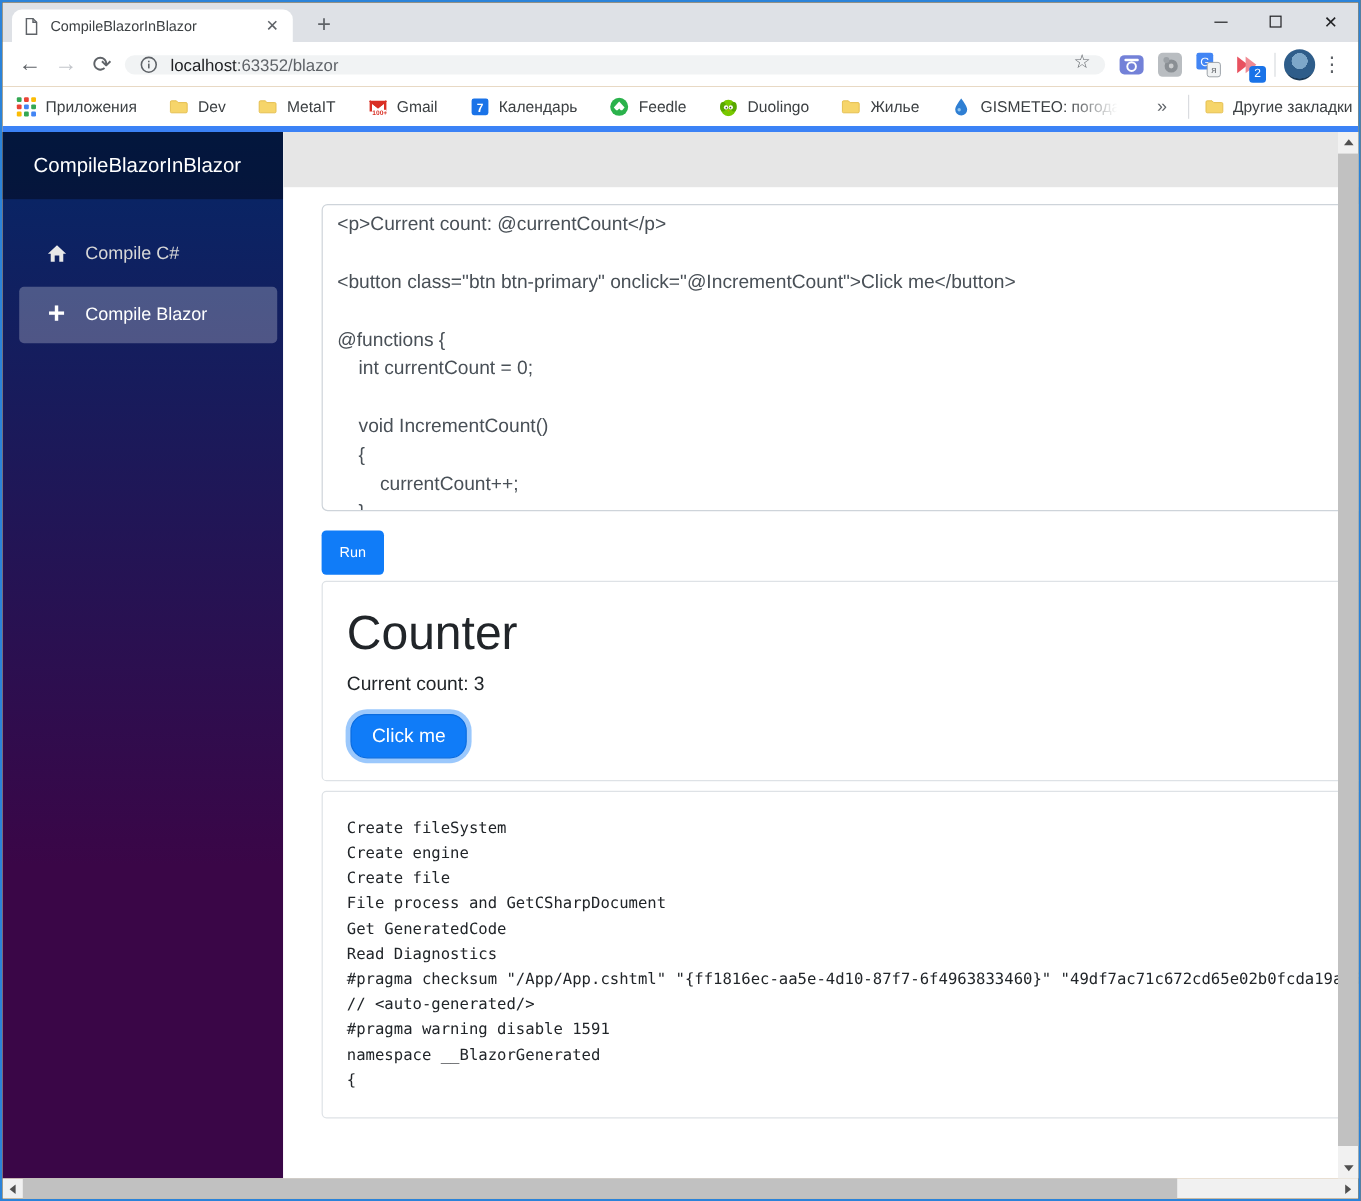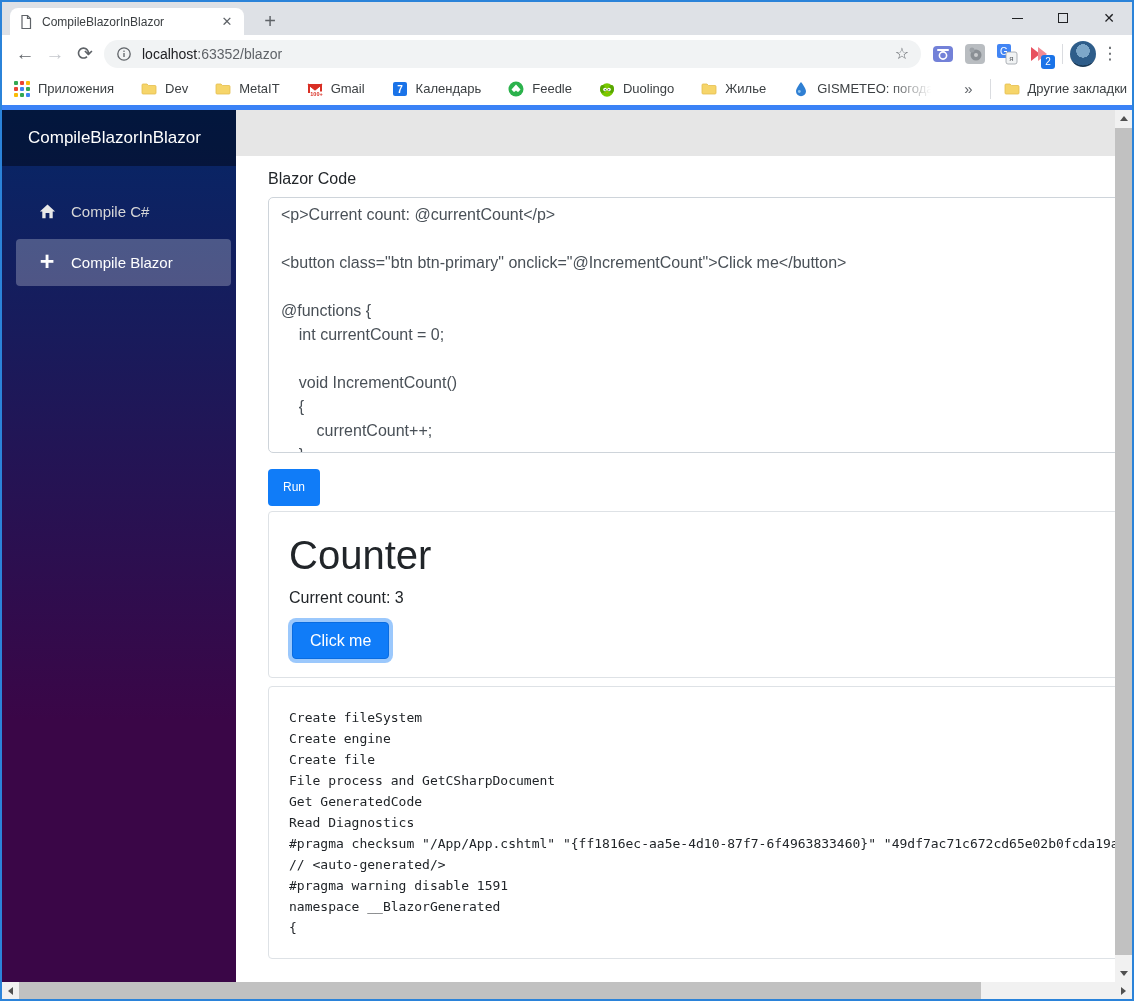--- a/index.html
+++ b/index.html
@@ -24,22 +24,22 @@
   .win-btn { width:46px; height:32px; display:flex; align-items:center; justify-content:center; }
   .glyph-min { width:11px; height:0; border-top:1px solid #202124; display:block; }
   .glyph-max { width:10px; height:10px; border:1px solid #202124; display:block; }
   .glyph-close { font-size:14px; color:#202124; line-height:1; }
 
   
   .toolbar { height:37px; flex:none; background:#ffffff; display:flex; align-items:center; padding:0 8px; }
   .tool-icon { width:30px; height:30px; display:flex; align-items:center; justify-content:center;
                color:#5f6368; font-size:19px; flex:none; }
   .tool-icon.disabled { color:#c4c7cc; }
-  .omnibox { flex:1; height:28px; background:#f1f3f4; border-radius:14px; display:flex;
-             align-items:center; padding:0 12px; margin:0 6px 0 4px; min-width:0; }
+  .omnibox { flex:1; height:16px; background:#f1f3f4; border-radius:14px; display:flex;
+             align-items:flex-end; padding:0 12px; margin:0 6px 0 4px; min-width:0; }
   .info-icon { width:16px; height:16px; flex:none; }
   .url { font-size:14px; margin-left:10px; white-space:nowrap; overflow:hidden; }
   .url .host { color:#202124; }
   .url .rest { color:#5f6368; }
   .star-icon { margin-left:auto; color:#5f6368; font-size:16px; flex:none; }
   .ext-area { display:flex; align-items:center; flex:none; }
   .ext { width:22px; height:22px; margin:0 5px; position:relative; flex:none; }
   .ext svg { display:block; }
   .ext-badge { position:absolute; right:-5px; bottom:-4px; min-width:14px; height:14px;
                background:#1a73e8; color:#fff; font-size:10px; line-height:14px; text-align:center;
@@ -84,21 +84,21 @@
   .code-label { font-size:16px; color:#212529; margin-bottom:9px; }
   .code-input { display:block; width:1010px; height:256px; font-family:"Liberation Sans",sans-serif;
                 font-size:16px; line-height:24px; color:#495057; border:1px solid #ced4da;
                 border-radius:5px; padding:5px 12px; resize:none; overflow:hidden; background:#fff; outline:none; }
   .run-button { margin-top:16px; background:#107cf8; color:#fff; border:none; border-radius:4px;
                 font-size:12px; padding:8px 15px; line-height:21px; }
   .result-panel { margin-top:5px; width:1010px; border:1px solid #dee2e6; border-radius:4px;
                   padding:21px 20px 18px; }
   .result-heading { font-size:40px; font-weight:400; color:#212529; margin-bottom:11px; }
   .count-text { font-size:16px; color:#212529; margin-bottom:15px; }
-  .click-btn { background:#107cf8; color:#fff; border:1px solid #0a6ce0; border-radius:4px;
+  .click-btn { background:#107cf8; color:#fff; border:1px solid #0a6ce0; border-radius:14px;
                font-size:16px; padding:7px 17px; line-height:21px; margin-left:3px;
                box-shadow:0 0 0 4px rgba(16,124,248,0.42); }
   .console-panel { margin-top:8px; width:1010px; border:1px solid #dee2e6; border-radius:4px;
                    padding:20px; }
   .console-line { font-family:"DejaVu Sans Mono", monospace; font-size:13px; line-height:21px;
                   color:#212529; white-space:pre; }
 
   
   .vscroll { position:absolute; top:0; right:0; bottom:0; width:17px; background:#f1f1f1; }
   .vscroll .sb-btn { position:absolute; left:0; width:17px; height:17px; display:flex;
@@ -303,21 +303,20 @@
               <span class="plus-glyph">+</span>
             </span>
           <span>Compile Blazor</span>
         </div>
       </div>
     </div>
 
     <div class="content">
       <div class="top-row"></div>
       <div class="main">
-        <div class="code-label">Blazor Code</div>
         <textarea class="code-input" spellcheck="false" style="">&lt;p&gt;Current count: @currentCount&lt;/p&gt;
 
 &lt;button class="btn btn-primary" onclick="@IncrementCount"&gt;Click me&lt;/button&gt;
 
 @functions {
     int currentCount = 0;
 
     void IncrementCount()
     {
         currentCount++;

